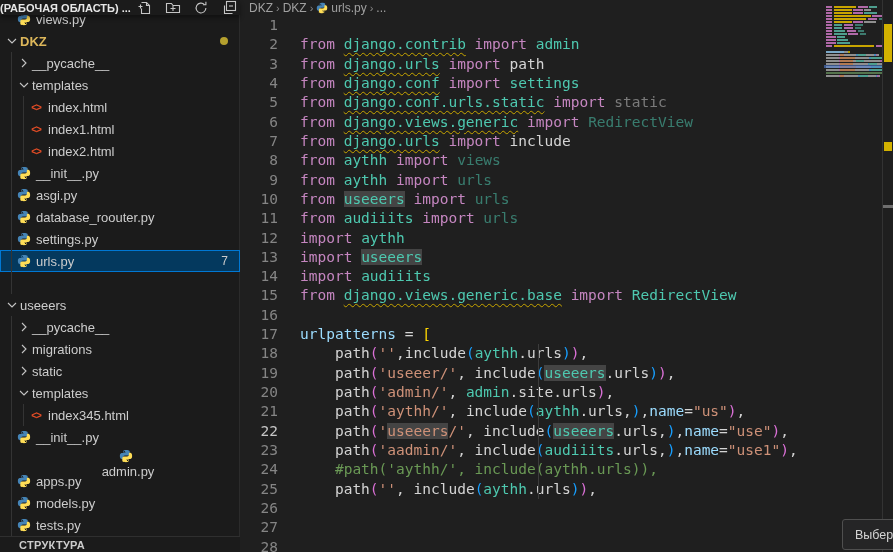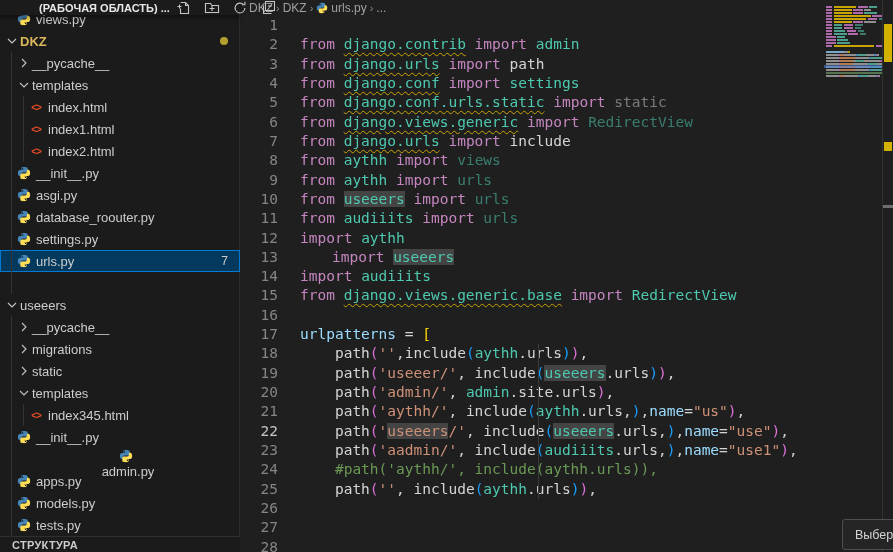--- a/index.html
+++ b/index.html
@@ -16,27 +16,27 @@
                  align-items:center; justify-content:center; }
   .row .ficon { width:16px; height:16px; flex:0 0 16px; display:flex;
                 align-items:center; justify-content:center; margin-right:4px; }
   .row.selected { background:#04395e; outline:1px solid #0078d4; outline-offset:-1px; }
   .row .badge { margin-left:auto; margin-right:12px; font-size:12px; color:#cccccc; }
   .row .gitdot { margin-left:auto; margin-right:12px; width:8px; height:8px;
                  border-radius:50%; background:#b5a02e; }
   .guide { position:absolute; width:1px; background:#343434; }
   .expl-header { position:absolute; left:0; top:0; width:240px; height:15px;
                  background:#1b1b1b; display:flex; align-items:center;
-                 box-shadow:0 3px 4px rgba(0,0,0,.35); z-index:5;padding-left:39px; }
+                 box-shadow:0 3px 4px rgba(0,0,0,.35); z-index:5; }
   .expl-header .title { font-size:11px; font-weight:bold; color:#e7e7e7; white-space:nowrap; }
   .expl-header .actions { margin-left:6px; display:flex; gap:12px; align-items:center; }
   .expl-header .actions svg { cursor:pointer; }
   .outline-header { position:absolute; left:0; bottom:0; width:240px; height:16px;
                     border-top:1px solid #2f2f2f; background:#1b1b1b; display:flex;
-                    align-items:center; padding-left:12px; font-size:11px;
+                    align-items:center; padding-left:19px; font-size:11px;
                     font-weight:bold; color:#cccccc; letter-spacing:.3px; }
   .htmlglyph { color:#e44d26; font-size:10px; font-weight:bold; letter-spacing:-1px; }
 
   
   .editor { position:absolute; left:241px; top:0; width:652px; height:552px; background:#1f1f1f; }
   .breadcrumb { position:absolute; left:8px; top:0; height:15px; display:flex;
                 align-items:center; font-size:12px; color:#a0a0a0; gap:3px; }
   .breadcrumb .sep { color:#8a8a8a; font-size:11px; }
   .breadcrumb .bc-item { cursor:pointer; display:flex; align-items:center; gap:3px; }
   .code { position:absolute; left:0; top:16px; width:652px; }
@@ -344,21 +344,21 @@
       <div class="cline" style="top: 38.64px;"><span class="lnum">3</span><span class="ltext"><span class="tk-kw">from</span><span class="tk-fg"> </span><span class="tk-msq">django.urls</span><span class="tk-fg"> </span><span class="tk-kw">import</span><span class="tk-fg"> </span><span class="tk-fg">path</span></span></div>
       <div class="cline" style="top: 57.96px;"><span class="lnum">4</span><span class="ltext"><span class="tk-kw">from</span><span class="tk-fg"> </span><span class="tk-msq">django.conf</span><span class="tk-fg"> </span><span class="tk-kw">import</span><span class="tk-fg"> </span><span class="tk-mod">settings</span></span></div>
       <div class="cline" style="top: 77.28px;"><span class="lnum">5</span><span class="ltext"><span class="tk-kw">from</span><span class="tk-fg"> </span><span class="tk-msq">django.conf.urls.static</span><span class="tk-fg"> </span><span class="tk-kw">import</span><span class="tk-fg"> </span><span class="tk-fgf">static</span></span></div>
       <div class="cline" style="top: 96.6px;"><span class="lnum">6</span><span class="ltext"><span class="tk-kw">from</span><span class="tk-fg"> </span><span class="tk-msq">django.views.generic</span><span class="tk-fg"> </span><span class="tk-kw">import</span><span class="tk-fg"> </span><span class="tk-modf">RedirectView</span></span></div>
       <div class="cline" style="top: 115.92px;"><span class="lnum">7</span><span class="ltext"><span class="tk-kw">from</span><span class="tk-fg"> </span><span class="tk-msq">django.urls</span><span class="tk-fg"> </span><span class="tk-kw">import</span><span class="tk-fg"> </span><span class="tk-fg">include</span></span></div>
       <div class="cline" style="top: 135.24px;"><span class="lnum">8</span><span class="ltext"><span class="tk-kw">from</span><span class="tk-fg"> </span><span class="tk-mod">aythh</span><span class="tk-fg"> </span><span class="tk-kw">import</span><span class="tk-fg"> </span><span class="tk-modf">views</span></span></div>
       <div class="cline" style="top: 154.56px;"><span class="lnum">9</span><span class="ltext"><span class="tk-kw">from</span><span class="tk-fg"> </span><span class="tk-mod">aythh</span><span class="tk-fg"> </span><span class="tk-kw">import</span><span class="tk-fg"> </span><span class="tk-modf">urls</span></span></div>
       <div class="cline" style="top: 173.88px;"><span class="lnum">10</span><span class="ltext"><span class="tk-kw">from</span><span class="tk-fg"> </span><span class="tk-modh">useeers</span><span class="tk-fg"> </span><span class="tk-kw">import</span><span class="tk-fg"> </span><span class="tk-modf">urls</span></span></div>
       <div class="cline" style="top: 193.2px;"><span class="lnum">11</span><span class="ltext"><span class="tk-kw">from</span><span class="tk-fg"> </span><span class="tk-mod">audiiits</span><span class="tk-fg"> </span><span class="tk-kw">import</span><span class="tk-fg"> </span><span class="tk-modf">urls</span></span></div>
       <div class="cline" style="top: 212.52px;"><span class="lnum">12</span><span class="ltext"><span class="tk-kw">import</span><span class="tk-fg"> </span><span class="tk-mod">aythh</span></span></div>
-      <div class="cline" style="top: 231.84px; gap: 32px;"><span class="lnum">13</span><span class="ltext"><span class="tk-kw">import</span><span class="tk-fg"> </span><span class="tk-modh">useeers</span></span></div>
+      <div class="cline" style="top: 231.84px;"><span class="lnum">13</span><span class="ltext"><span class="tk-kw">import</span><span class="tk-fg"> </span><span class="tk-modh">useeers</span></span></div>
       <div class="cline" style="top: 251.16px;"><span class="lnum">14</span><span class="ltext"><span class="tk-kw">import</span><span class="tk-fg"> </span><span class="tk-mod">audiiits</span></span></div>
       <div class="cline" style="top: 270.48px;"><span class="lnum">15</span><span class="ltext"><span class="tk-kw">from</span><span class="tk-fg"> </span><span class="tk-msq">django.views.generic.base</span><span class="tk-fg"> </span><span class="tk-kw">import</span><span class="tk-fg"> </span><span class="tk-mod">RedirectView</span></span></div>
       <div class="cline" style="top: 289.8px;"><span class="lnum">16</span><span class="ltext"></span></div>
       <div class="cline" style="top: 309.12px;"><span class="lnum">17</span><span class="ltext"><span class="tk-var">urlpatterns</span><span class="tk-fg"> = </span><span class="tk-b1">[</span></span></div>
       <div class="cline" style="top: 328.44px;"><span class="lnum">18</span><span class="ltext"><span class="tk-fg">    path</span><span class="tk-b2">(</span><span class="tk-str">''</span><span class="tk-fg">,include</span><span class="tk-b3">(</span><span class="tk-mod">aythh</span><span class="tk-fg">.urls</span><span class="tk-b3">)</span><span class="tk-b2">)</span><span class="tk-fg">,</span></span></div>
       <div class="cline" style="top: 347.76px;"><span class="lnum">19</span><span class="ltext"><span class="tk-fg">    path</span><span class="tk-b2">(</span><span class="tk-str">'useeer/'</span><span class="tk-fg">, include</span><span class="tk-b3">(</span><span class="tk-modh">useeers</span><span class="tk-fg">.urls</span><span class="tk-b3">)</span><span class="tk-b2">)</span><span class="tk-fg">,</span></span></div>
       <div class="cline" style="top: 367.08px;"><span class="lnum">20</span><span class="ltext"><span class="tk-fg">    path</span><span class="tk-b2">(</span><span class="tk-str">'admin/'</span><span class="tk-fg">, </span><span class="tk-mod">admin</span><span class="tk-fg">.site.urls</span><span class="tk-b2">)</span><span class="tk-fg">,</span></span></div>
       <div class="cline" style="top: 386.4px;"><span class="lnum">21</span><span class="ltext"><span class="tk-fg">    path</span><span class="tk-b2">(</span><span class="tk-str">'aythh/'</span><span class="tk-fg">, include</span><span class="tk-b3">(</span><span class="tk-mod">aythh</span><span class="tk-fg">.urls,</span><span class="tk-b3">)</span><span class="tk-fg">,</span><span class="tk-var">name</span><span class="tk-fg">=</span><span class="tk-str">"us"</span><span class="tk-b2">)</span><span class="tk-fg">,</span></span></div>
       <div class="cline" style="top: 405.72px;"><span class="lnum active">22</span><span class="ltext"><span class="tk-fg">    path</span><span class="tk-b2">(</span><span class="tk-str">'</span><span class="tk-strh">useeers</span><span class="tk-str">/'</span><span class="tk-fg">, include</span><span class="tk-b3">(</span><span class="tk-modh">useeers</span><span class="tk-fg">.urls,</span><span class="tk-b3">)</span><span class="tk-fg">,</span><span class="tk-var">name</span><span class="tk-fg">=</span><span class="tk-str">"use"</span><span class="tk-b2">)</span><span class="tk-fg">,</span></span></div>
       <div class="cline" style="top: 425.04px;"><span class="lnum">23</span><span class="ltext"><span class="tk-fg">    path</span><span class="tk-b2">(</span><span class="tk-str">'aadmin/'</span><span class="tk-fg">, include</span><span class="tk-b3">(</span><span class="tk-mod">audiiits</span><span class="tk-fg">.urls,</span><span class="tk-b3">)</span><span class="tk-fg">,</span><span class="tk-var">name</span><span class="tk-fg">=</span><span class="tk-str">"use1"</span><span class="tk-b2">)</span><span class="tk-fg">,</span></span></div>

